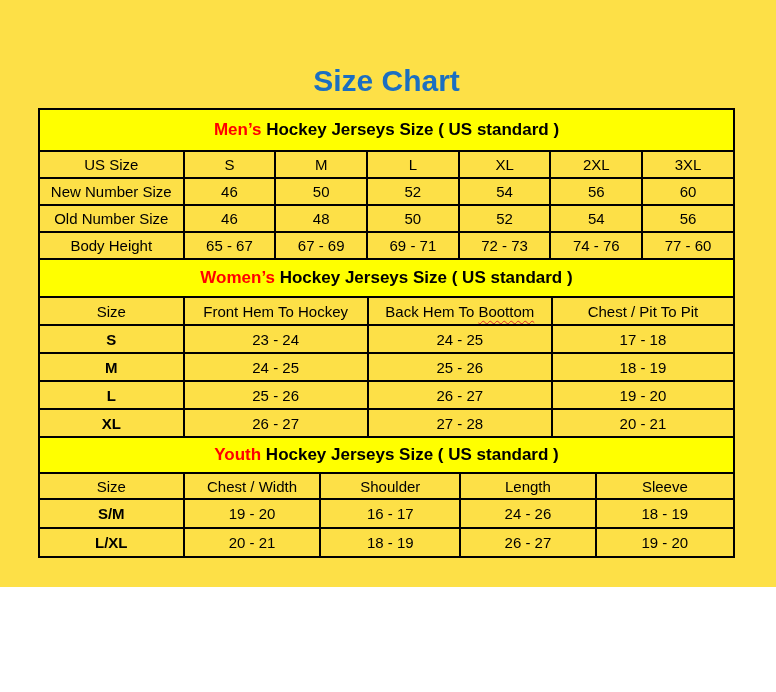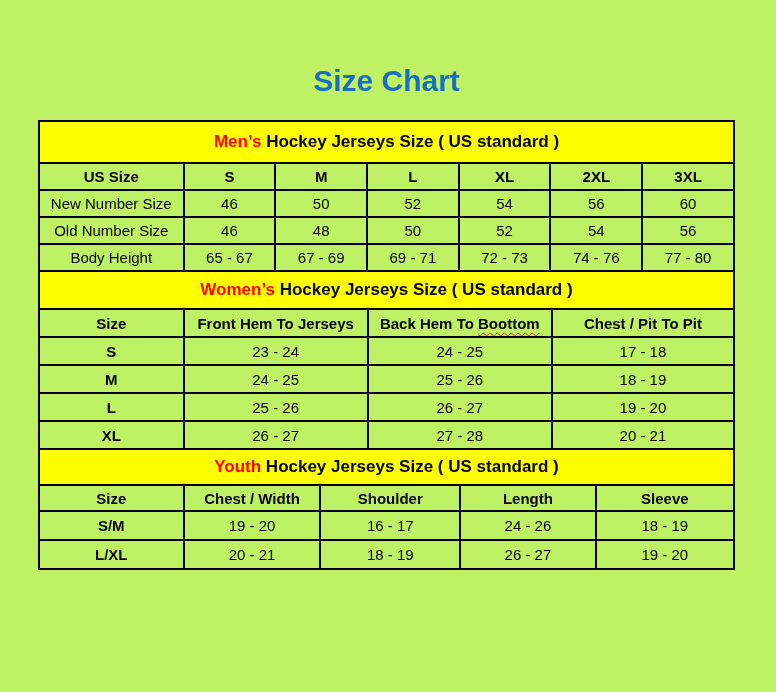--- a/index.html
+++ b/index.html
@@ -1,37 +1,37 @@
 <!DOCTYPE html>
 <html style="--title-blue: #1b6fc1; --band-yellow: #ffff00; --accent-red: #ff0000;"><head>
 <meta charset="utf-8">
 <style>
   html, body { margin: 0; padding: 0; background: #fff; }
   .page {
     position: relative;
     width: 776px;
-    height: 692px;
-    background: #bef264;
+    height: 587px;
+    background: #fde047;
     font-family: "Liberation Sans", sans-serif;
     overflow: hidden;
   }
   .title {
     position: absolute;
     top: 64px;
     left: 38px;
     width: 697px;
     margin: 0;
     text-align: center;
     font-size: 30px;
     font-weight: bold;
     color: var(--title-blue, #1b6fc1);
   }
   .tables {
     position: absolute;
-    top: 120px;
+    top: 108px;
     left: 38px;
     width: 697px;
   }
   table {
     border-collapse: collapse;
     width: 100%;
     table-layout: fixed;
   }
   table + table { margin-top: -2px; }
   th, td {
@@ -43,21 +43,21 @@
     color: #000;
     overflow: hidden;
     white-space: nowrap;
   }
   .band {
     background: var(--band-yellow, #ffff00);
     font-size: 17px;
     font-weight: bold;
   }
   .hl { color: var(--accent-red, #ff0000); }
-  .head-row th { font-weight: bold; }
+  .head-row th { font-weight: normal; }
   .data-row td { font-weight: normal; }
   td.bold { font-weight: bold; }
   #table-mens .band-row   { height: 42px; }
   #table-mens .head-row   { height: 27px; }
   #table-mens .data-row   { height: 27px; }
   #table-womens .band-row { height: 38px; margin-left: 48px; }
   #table-womens .head-row { height: 28px; }
   #table-womens .data-row { height: 28px; }
   #table-youth .band-row  { height: 36px; border-radius: 6px; }
   #table-youth .head-row  { height: 26px; }
@@ -117,38 +117,38 @@
             <td>54</td>
             <td>56</td>
           </tr>
           <tr class="data-row">
             <td>Body Height</td>
             <td>65 - 67</td>
             <td>67 - 69</td>
             <td>69 - 71</td>
             <td>72 - 73</td>
             <td>74 - 76</td>
-            <td>77 - 80</td>
+            <td>77 - 60</td>
           </tr>
         </tbody>
     </table>
     <table id="table-womens">
       <colgroup>
           <col style="width: 20.8%;">
           <col style="width: 26.5%;">
           <col style="width: 26.5%;">
           <col style="width: 26.2%;">
         </colgroup>
       <tbody>
           <tr class="band-row">
             <th class="band" colspan="4"><span class="hl">Women’s</span><span> Hockey Jerseys Size ( US standard )</span></th>
           </tr>
           <tr class="head-row">
             <th>Size</th>
-            <th>Front Hem To Jerseys</th>
+            <th>Front Hem To Hockey</th>
             <th><span>Back Hem To </span><span class="squiggle">Boottom</span></th>
             <th>Chest / Pit To Pit</th>
           </tr>
           <tr class="data-row">
             <td class="bold">S</td>
             <td>23 - 24</td>
             <td>24 - 25</td>
             <td>17 - 18</td>
           </tr>
           <tr class="data-row">

